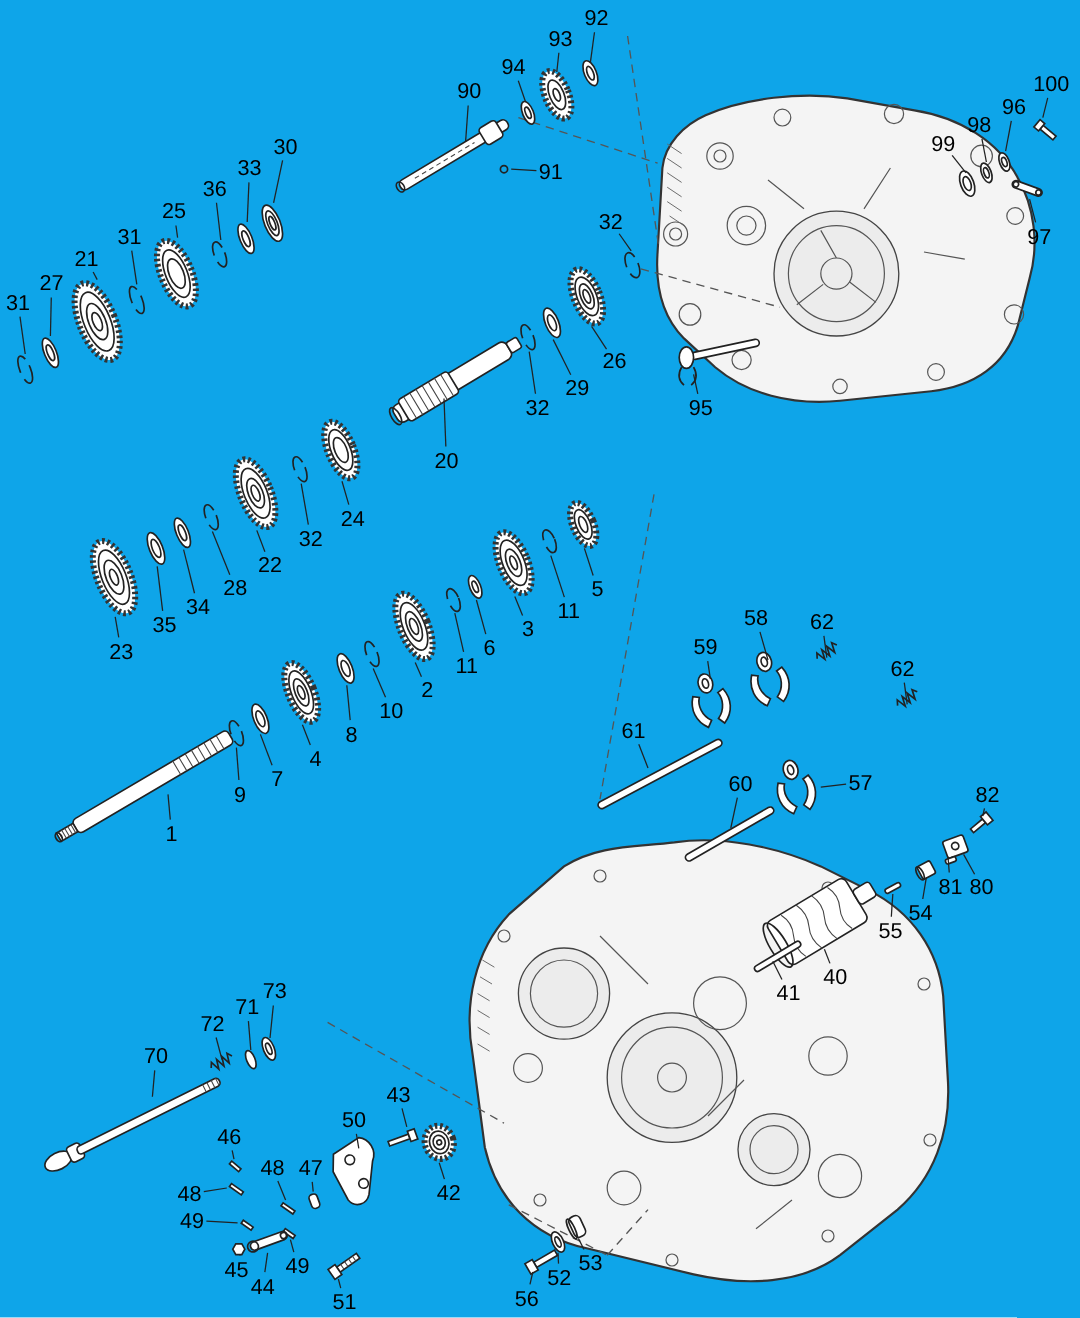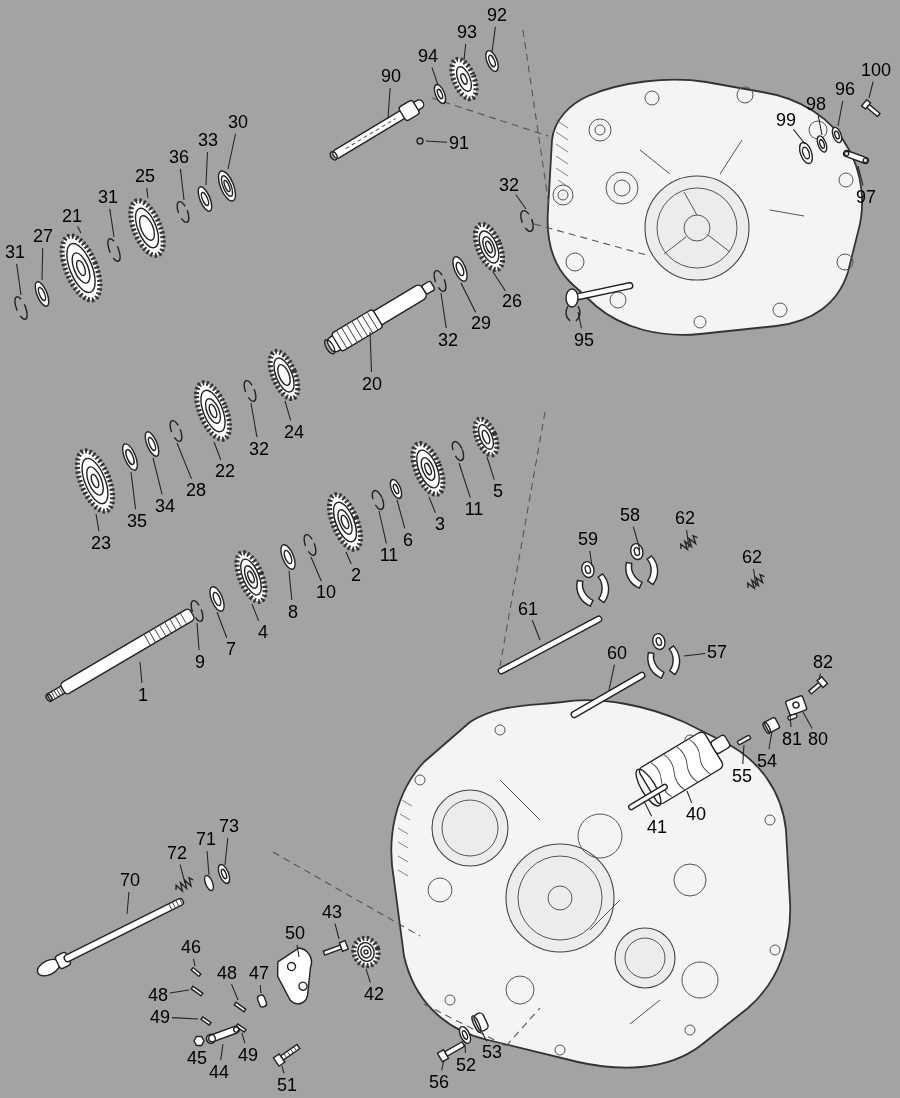--- a/index.html
+++ b/index.html
@@ -1,16 +1,16 @@
 <!DOCTYPE html>
 <html><head>
 <meta charset="utf-8">
 <style>
   html,body{margin:0;padding:0;background:#fff;}
-  #canvas{position:relative;width:900px;height:1098px;background:#a3a3a3;overflow:hidden;
+  #canvas{position:relative;width:900px;height:1098px;background:#0ea5e9;overflow:hidden;
           font-family:"Liberation Sans", sans-serif;}
   svg{position:absolute;left:0;top:0;}
   .s     {fill:none;stroke:#222;stroke-width:1.4;}
   .sf    {fill:#ffffff;stroke:#222;stroke-width:1.4;}
   .teeth {fill:#ffffff;stroke:#333;stroke-width:5;stroke-dasharray:2.2 2.2;}
   .thin  {fill:none;stroke:#444;stroke-width:.9;}
   .hatch {fill:none;stroke:#666;stroke-width:.8;}
   .case  {fill:#f4f4f4;stroke:#333;stroke-width:1.8;}
   .case2 {fill:#ececec;stroke:#444;stroke-width:1.1;}
   .caseh {fill:none;stroke:#555;stroke-width:1;}

